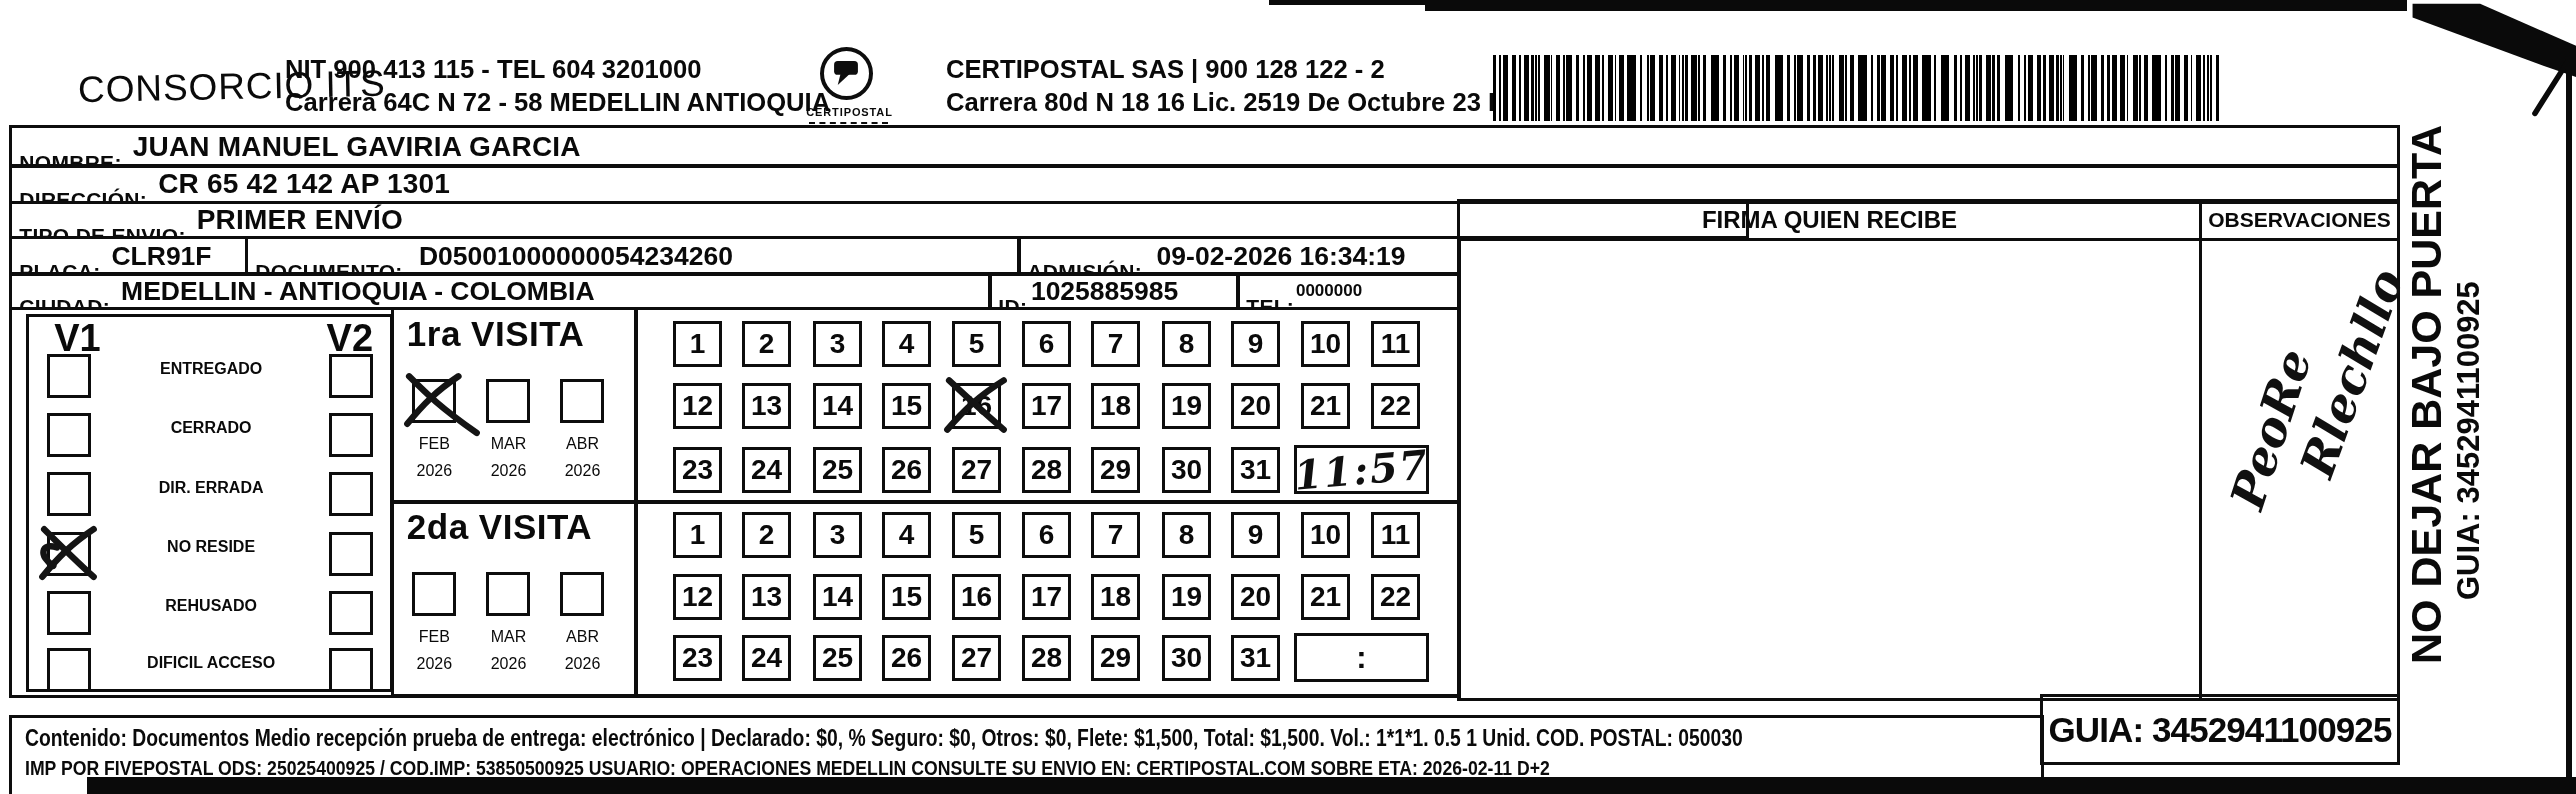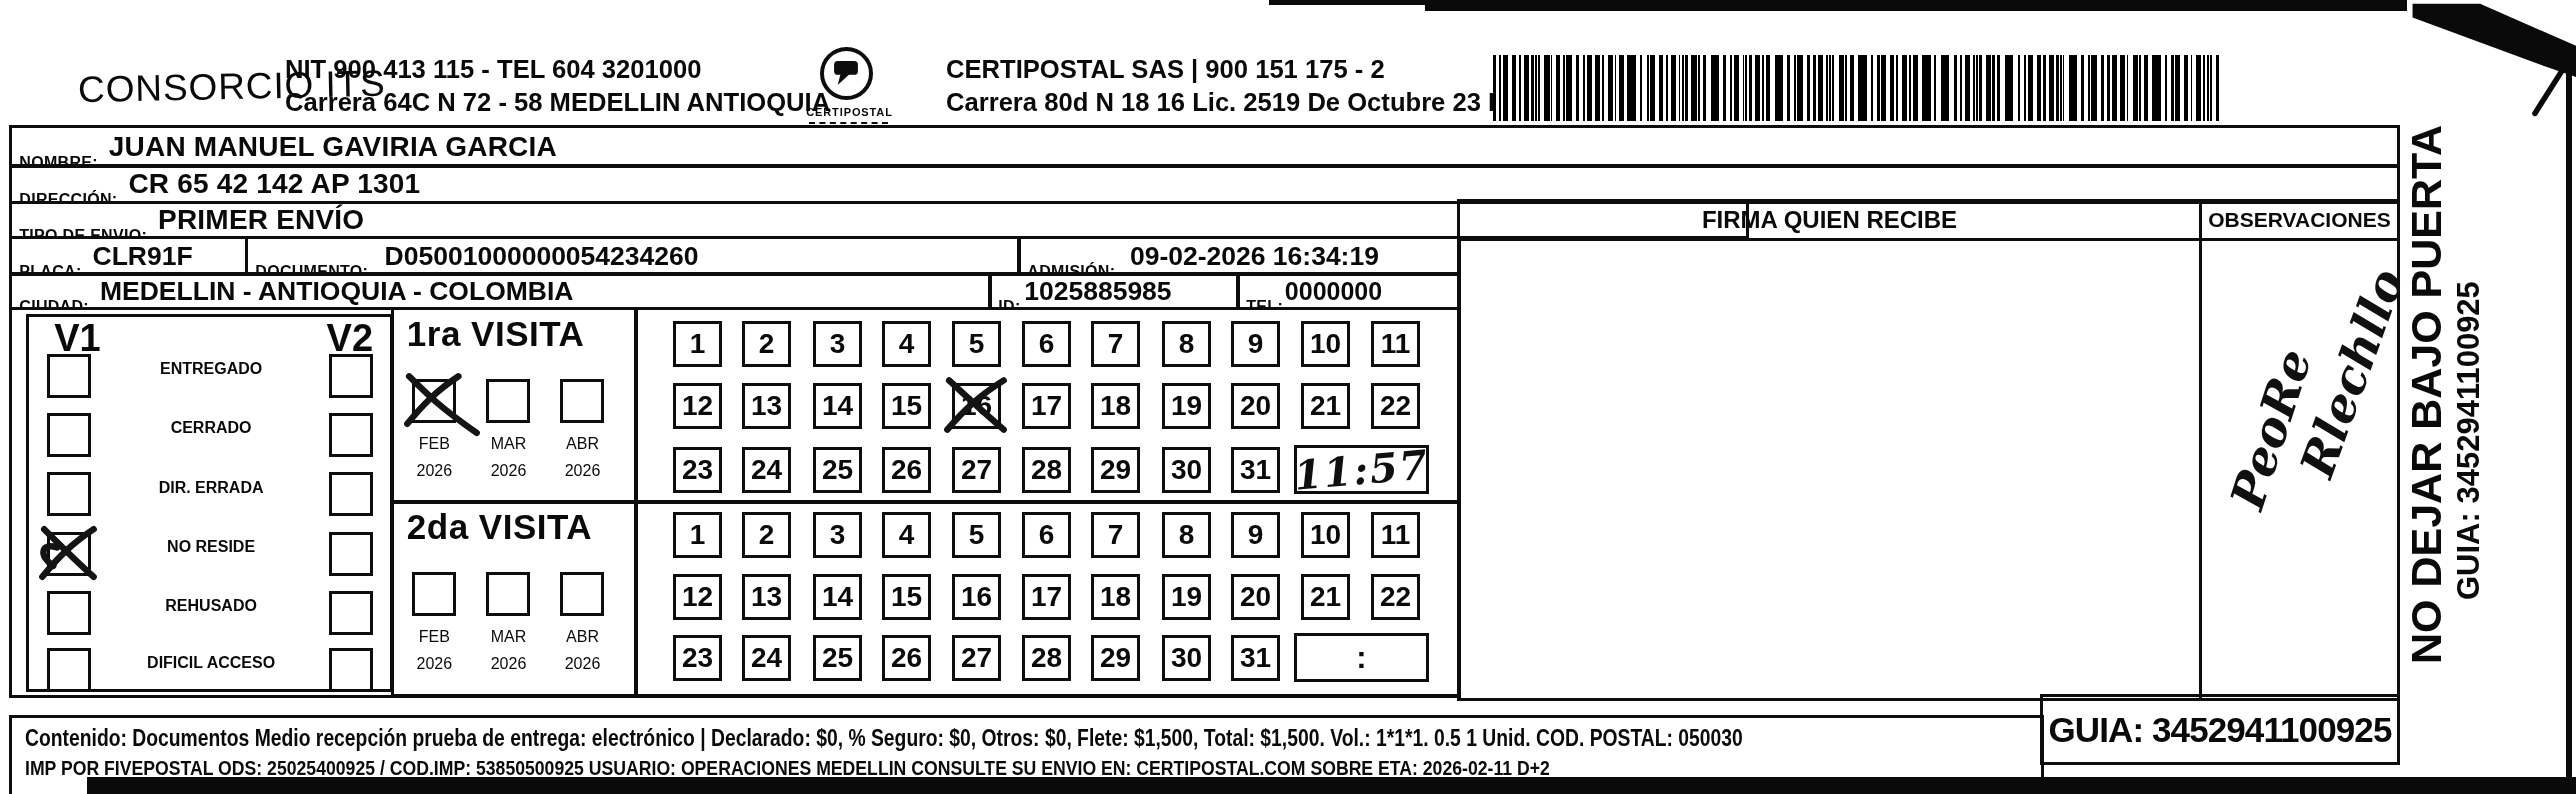--- a/index.html
+++ b/index.html
@@ -1,21 +1,21 @@
 <!DOCTYPE html>
 <html style="font-size:14.6px"><head>
 <meta charset="utf-8">
 <style>
   html,body{margin:0;padding:0;background:#fff;}
   .canvas{position:relative;width:2576px;height:794px;background:#fff;overflow:hidden;
           font-family:"Liberation Sans",sans-serif;color:#0a0a0a;}
   .abs{position:absolute;}
   .box{position:absolute;border:3.7px solid #0d0d0d;box-sizing:border-box;background:transparent;}
   .frow{display:flex;align-items:center;padding-left:7.3px;gap:11px;overflow:hidden;white-space:nowrap;}
-  .lbl{font-weight:700;font-size:16px;letter-spacing:0.3px;margin-top:32px;}
+  .lbl{font-weight:700;font-size:21px;letter-spacing:0.3px;margin-top:32px;}
   .val{font-weight:700;font-size:28px;letter-spacing:0.2px;}
   .val-sm{font-weight:700;font-size:26.5px;}
   .hdrblock{position:absolute;font-weight:700;font-size:25.6px;line-height:33px;white-space:nowrap;}
   .company{position:absolute;font-weight:400;font-size:37px;letter-spacing:0.9px;transform:rotate(-1.2deg);}
   .cb{position:absolute;width:44px;height:44px;border:3.7px solid #0d0d0d;box-sizing:border-box;background:#fff;}
   .daycell{position:absolute;border:3.7px solid #0d0d0d;box-sizing:border-box;display:flex;align-items:center;
            justify-content:center;font-weight:700;font-size:28px;background:#fff;}
   .stlabel{position:absolute;font-weight:700;font-size:16px;text-align:center;white-space:nowrap;}
   .monthlabel{position:absolute;font-weight:400;font-size:16px;line-height:26.5px;text-align:center;white-space:pre-line;}
   .vtitle{position:absolute;left:12.8px;top:3.7px;font-weight:700;font-size:35px;letter-spacing:0.5px;}
@@ -52,21 +52,21 @@
       <svg width="44" height="44" viewBox="0 0 48 48" style="position:absolute;left:0;top:0;">
         <rect x="11" y="11" width="26" height="15" rx="4" fill="#0d0d0d"></rect>
         <path d="M18,25 L15,37 L28,25 Z" fill="#0d0d0d"></path>
       </svg>
     </div>
     <div class="logo-word" style="left:804px;top:106px;width:91px;text-align:center;">CERTIPOSTAL</div>
     <div class="logo-tag" style="left:809px;top:122px;"></div>
   </div>
 
   <div class="hdrblock" style="left:946px;top:53px;">
-    <div>CERTIPOSTAL SAS | 900 151 175 - 2</div>
+    <div>CERTIPOSTAL SAS | 900 128 122 - 2</div>
     <div>Carrera 80d N 18 16  Lic. 2519 De Octubre 23 De 2015</div>
   </div>
 
   <div class="blackbar" style="left:1269px;top:0;width:164px;height:4.6px;"></div>
   <div class="blackbar" style="left:1425px;top:0;width:982px;height:11px;"></div>
   <div class="barcode" style="left:1493px;top:55px;width:726px;height:66px;"></div>
 
   <div class="box frow" style="left:9px;top:125px;width:2391px;height:43px;">
     <span class="lbl">NOMBRE:</span>
     <span class="val">JUAN MANUEL GAVIRIA GARCIA</span>
@@ -96,21 +96,21 @@
   <div class="box frow" style="left:9px;top:272px;width:983px;height:38px;">
     <span class="lbl">CIUDAD:</span>
     <span class="val-sm">MEDELLIN - ANTIOQUIA - COLOMBIA</span>
   </div>
   <div class="box frow" style="left:988px;top:272px;width:252px;height:38px;gap:3.7px;">
     <span class="lbl">ID:</span>
     <span class="val-sm">1025885985</span>
   </div>
   <div class="box frow" style="left:1236px;top:272px;width:225px;height:38px;gap:1.8px;">
     <span class="lbl">TEL:</span>
-    <span class="val-sm" style="font-size:25px;">0000000</span>
+    <span class="val-sm" style="font-size:17px;">0000000</span>
   </div>
 
   <div class="box" style="left:1457px;top:199px;width:745px;height:502px;"></div>
   <div class="box sechdr" style="left:1457px;top:199px;width:745px;height:42px;font-size:24px;">FIRMA QUIEN RECIBE</div>
 
   <div class="box" style="left:2199px;top:199px;width:201px;height:502px;"></div>
   <div class="box sechdr" style="left:2199px;top:199px;width:201px;height:42px;font-size:21px;">OBSERVACIONES</div>
 
   <span class="hand obs-hand" style="left:2271px;top:429px;transform:translate(-50%,-50%) rotate(-72deg);">PeoRe</span>
   <span class="hand obs-hand" style="left:2352px;top:373px;transform:translate(-50%,-50%) rotate(-70deg);">Rlechllo</span>

